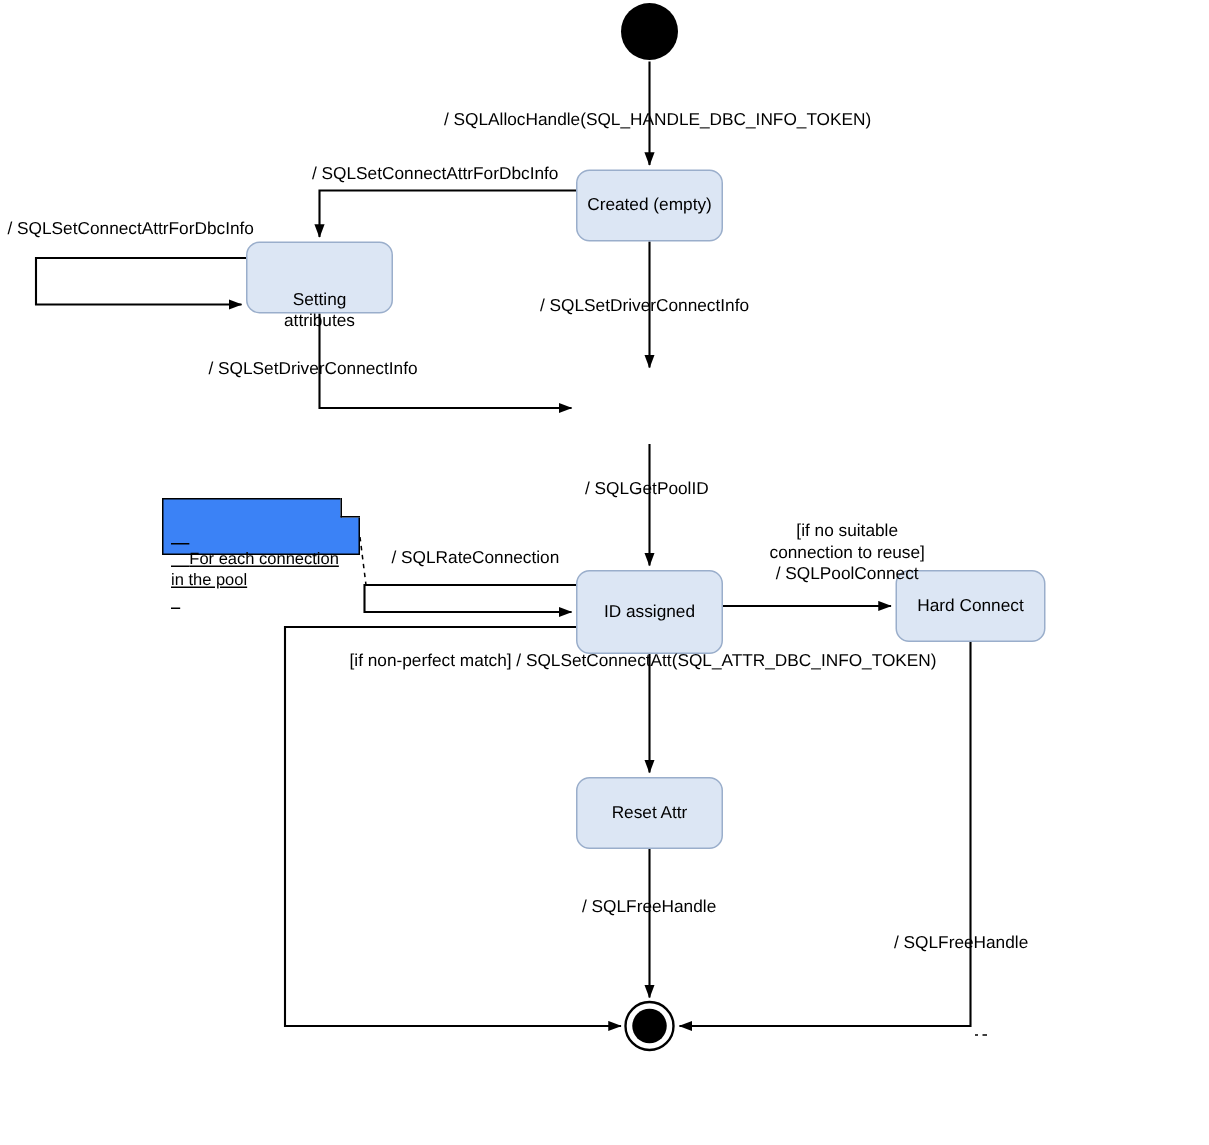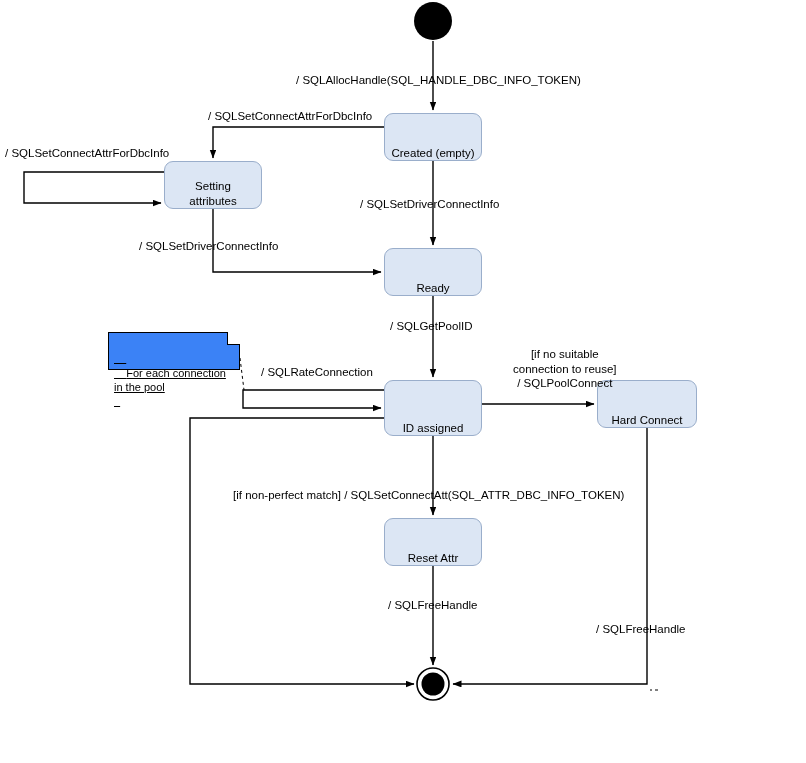--- a/index.html
+++ b/index.html
@@ -24,21 +24,21 @@
     width: 806px;
     height: 763px;
   }
   .state {
     position: absolute;
     box-sizing: border-box;
     background: #dce6f4;
     border: 1px solid #9aaecb;
     border-radius: 9px;
     display: flex;
-    align-items: flex-end;
+    align-items: center;
     justify-content: center;
     text-align: center;
     font-size: 11.5px;
     color: #000000;
     line-height: 1.25;
   }
   .label {
     position: absolute;
     font-size: 11.5px;
     color: #000000;
@@ -119,23 +119,20 @@
 
   <div class="state" style="left:384px; top:113px; width:98px; height:48px;">
     <span>Created (empty)</span>
   </div>
 
   <div class="state" style="left:164px; top:161px; width:98px; height:48px;">
     <span style="white-space:pre-line;margin-top:44px;">Setting
 attributes</span>
   </div>
 
-  <div class="state" style="left:384px; top:248px; width:98px; height:48px;">
-    <span>Ready</span>
-  </div>
 
   <div class="state" style="left:384px; top:380px; width:98px; height:56px;">
     <span>ID assigned</span>
   </div>
 
   <div class="state" style="left:597px; top:380px; width:100px; height:48px;">
     <span>Hard Connect</span>
   </div>
 
   <div class="state" style="left:384px; top:518px; width:98px; height:48px;">
@@ -145,21 +142,21 @@
   <div class="label" style="left:296px; top:73px;">/ SQLAllocHandle(SQL_HANDLE_DBC_INFO_TOKEN)</div>
   <div class="label" style="left:208px; top:109px;">/ SQLSetConnectAttrForDbcInfo</div>
   <div class="label" style="left:5px; top:146px;">/ SQLSetConnectAttrForDbcInfo</div>
   <div class="label" style="left:360px; top:197px;">/ SQLSetDriverConnectInfo</div>
   <div class="label" style="left:139px; top:239px;">/ SQLSetDriverConnectInfo</div>
   <div class="label" style="left:390px; top:319px;">/ SQLGetPoolID</div>
   <div class="label" style="left:261px; top:365px;">/ SQLRateConnection</div>
   <div class="label center" style="left:497px; top:347px; white-space:pre-line;">[if no suitable
 connection to reuse]
 / SQLPoolConnect</div>
-  <div class="label" style="left:233px; top:488px;">[if non-perfect match] / SQLSetConnectAtt(SQL_ATTR_DBC_INFO_TOKEN)</div>
+  <div class="label" style="left:233px; top:434px;">[if non-perfect match] / SQLSetConnectAtt(SQL_ATTR_DBC_INFO_TOKEN)</div>
   <div class="label" style="left:388px; top:598px;">/ SQLFreeHandle</div>
   <div class="label" style="left:596px; top:622px;">/ SQLFreeHandle</div>
 
   <div class="note" style="left:108px; top:332px; width:132px; height:38px;">
     <span class="fold"></span>
     <span style="white-space:pre-line;">For each connection
 in the pool</span>
   </div>
 
 

